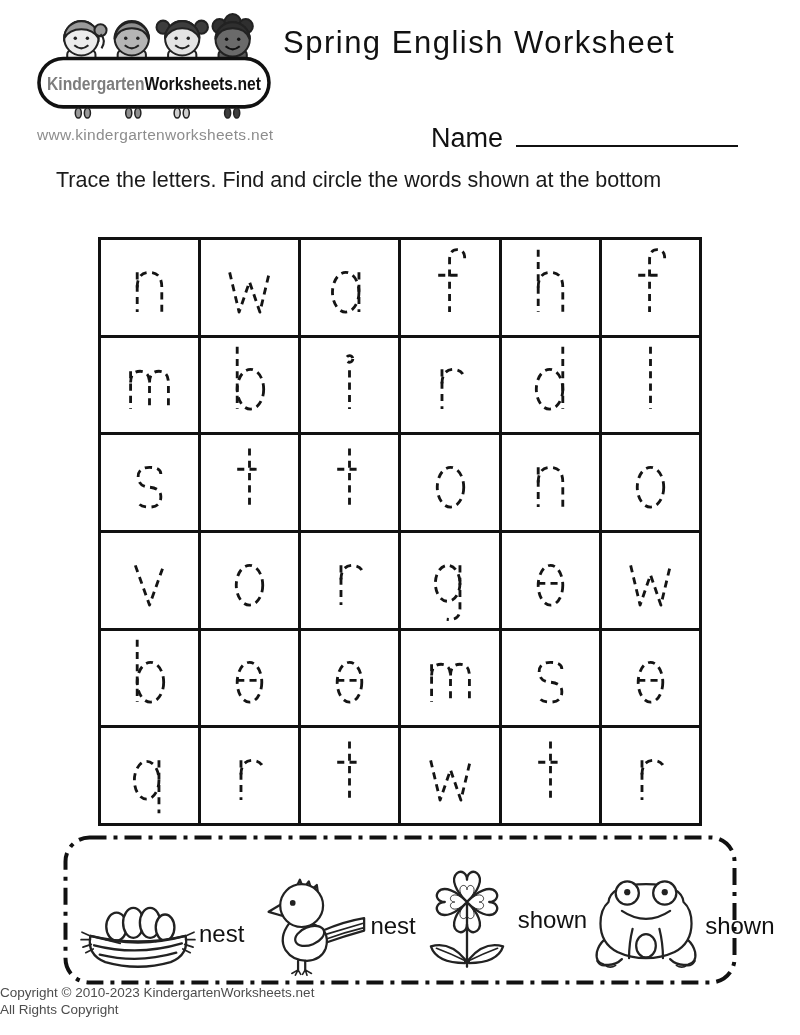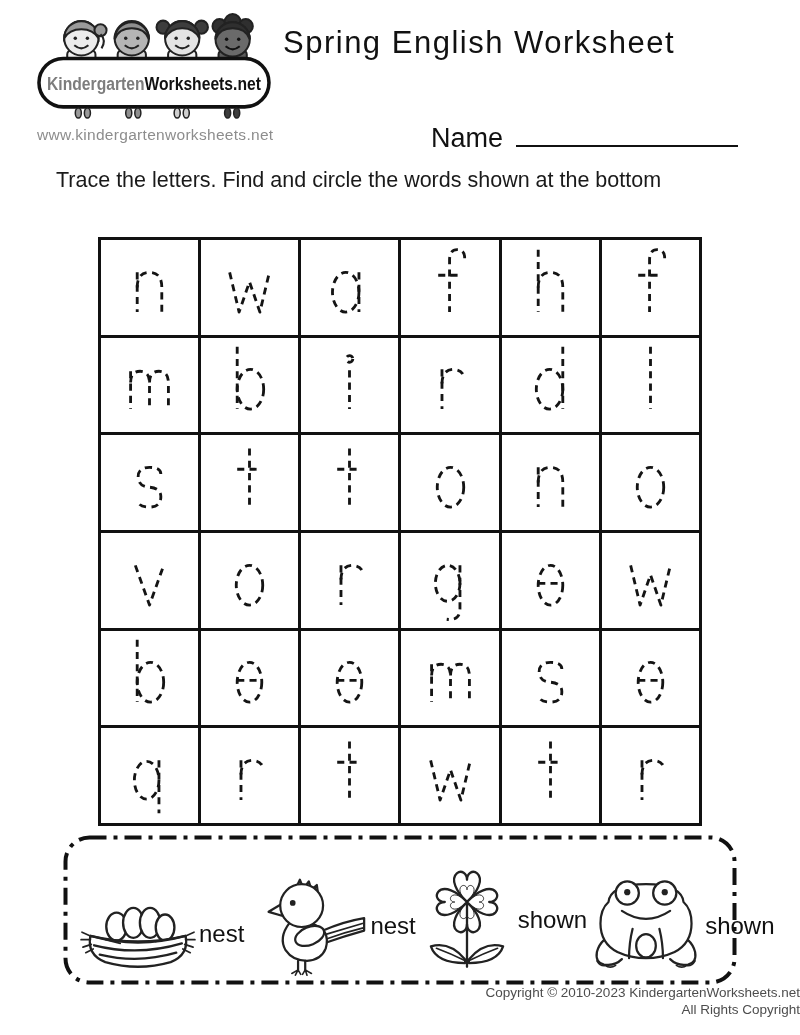--- a/index.html
+++ b/index.html
@@ -34,21 +34,21 @@
   
   .word-bank{position:absolute;left:63px;top:835px;width:674px;height:150px;}
   .bank-border{position:absolute;left:0;top:0;}
   .bank-items{position:absolute;left:14px;right:14px;top:8px;bottom:8px;
               display:flex;justify-content:space-evenly;align-items:flex-end;}
   .bank-item{display:flex;align-items:center;}
   .bank-label{font-size:24px;color:#111;margin-top:-2px;}
   .pic{stroke:#222;stroke-width:2.5;fill:none;stroke-linecap:round;stroke-linejoin:round;}
 
   
-  .footer{position:absolute;left:0;right:0;top:984px;text-align:right;
+  .footer{position:absolute;left:0;right:0;top:984px;text-align:left;
           color:#4d4d4d;font-size:13.5px;line-height:17px;}
 </style>
 </head>
 <body>
 
 <div class="page">
 
   <div class="logo-block">
     <svg width="246" height="115" viewBox="0 0 240 114">
 

